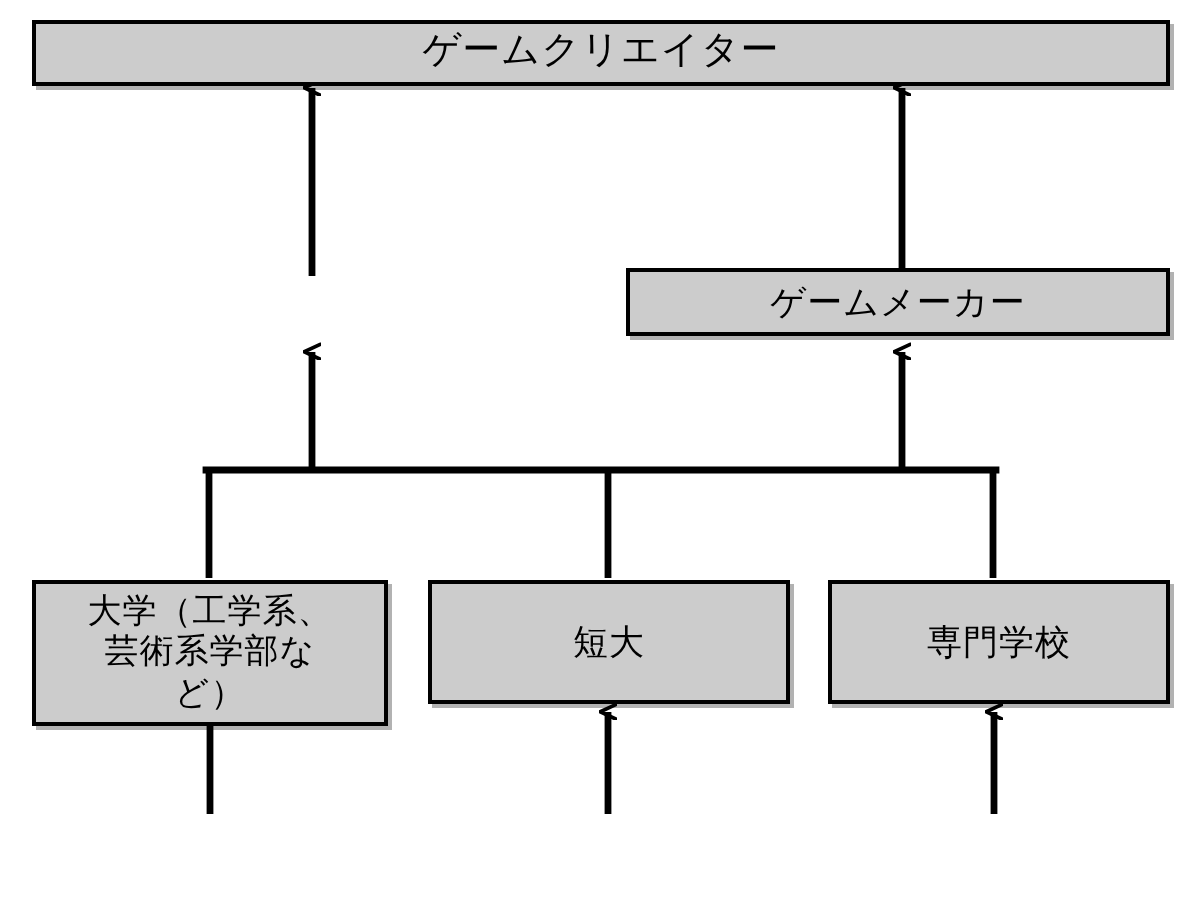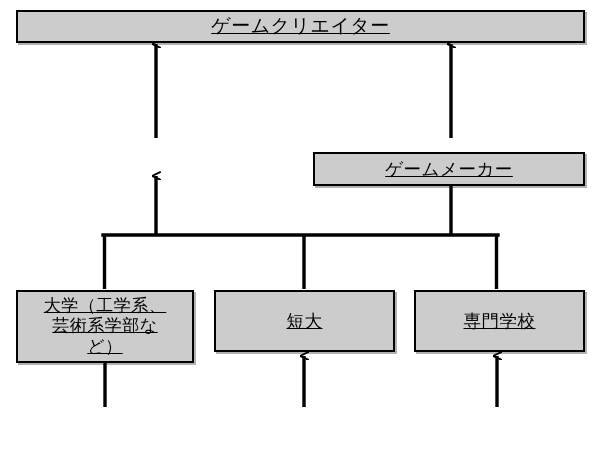--- a/index.html
+++ b/index.html
@@ -41,33 +41,32 @@
     line-height: 1.18;
     letter-spacing: 0.5px;
     user-select: none;
   }
   .node-label {
     display: block;
     width: 100%;
     padding: 0 18px;
     box-sizing: border-box;
     white-space: pre-line;
-    text-decoration: underline;
   }
   
   #node-creator {
     left: 16px;  top: 10px;  width: 569px; height: 33px;
     font-size: 19px;
   }
   #node-software-company {
     left: 16px;  top: 140px; width: 277px; height: 34px;
     font-size: 17.5px;
   }
   #node-game-maker {
-    left: 313px; top: 152px; width: 272px; height: 34px;
+    left: 313px; top: 134px; width: 272px; height: 34px;
     font-size: 17.5px;
   }
   #node-university {
     left: 16px;  top: 290px; width: 178px; height: 73px;
     font-size: 17px;
   }
   #node-junior-college {
     left: 214px; top: 290px; width: 181px; height: 62px;
     font-size: 17.5px;
   }

